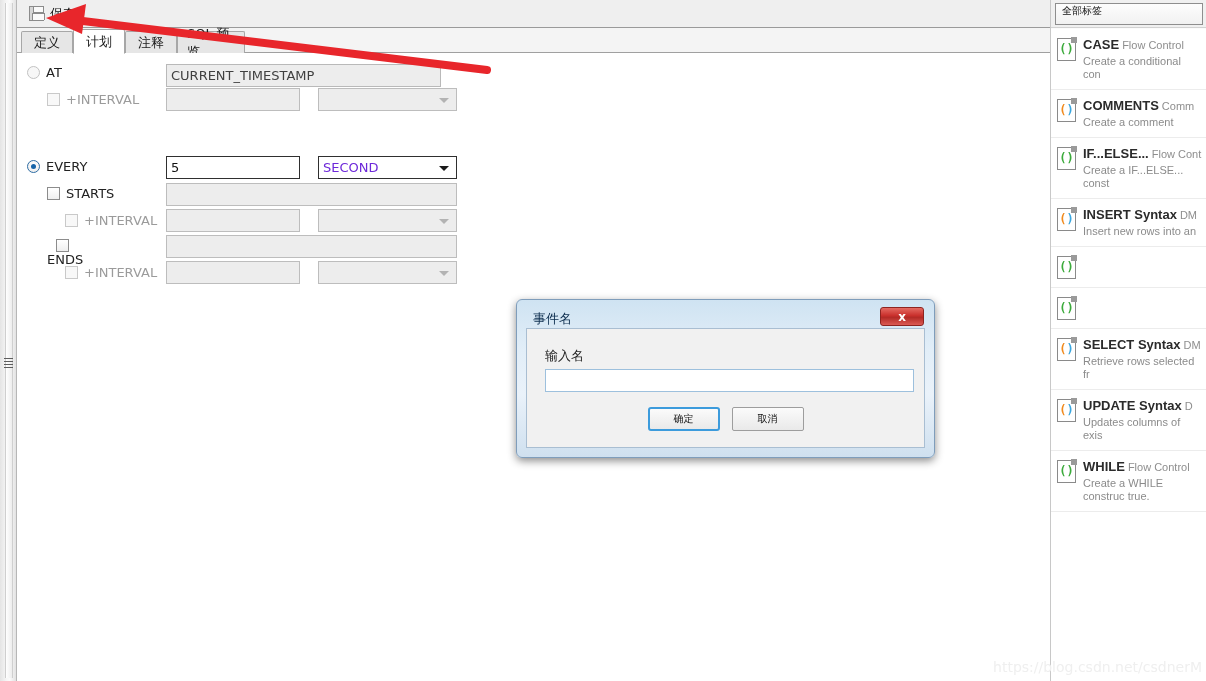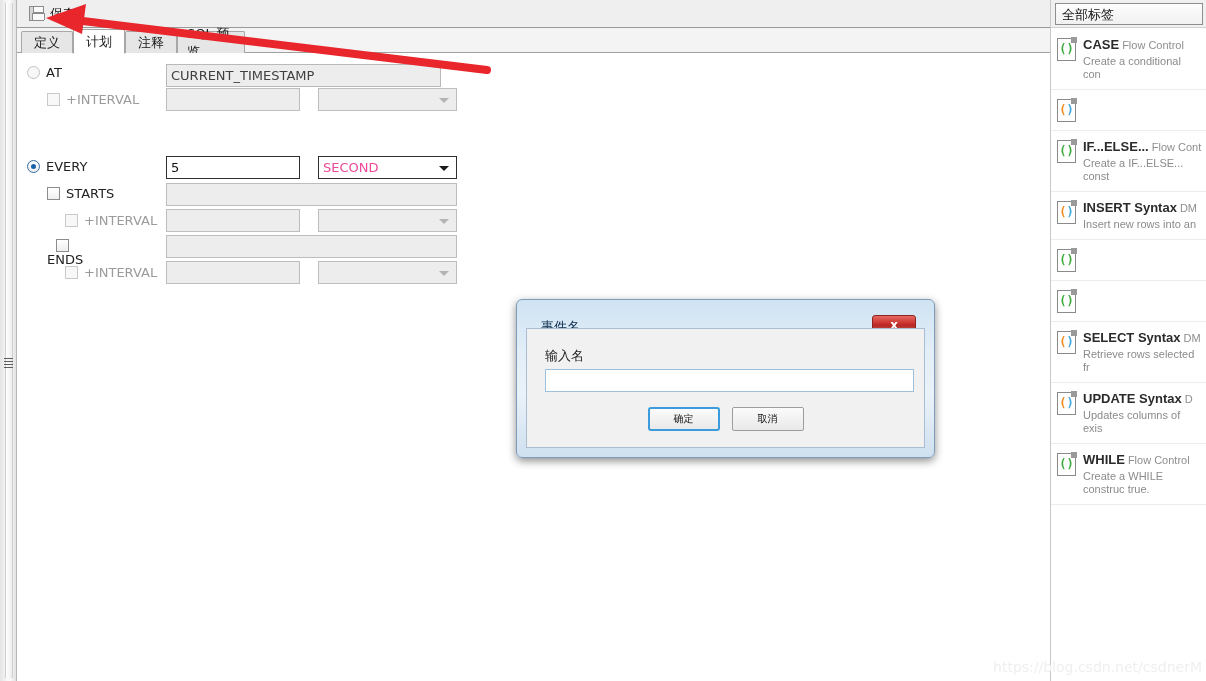--- a/index.html
+++ b/index.html
@@ -219,21 +219,21 @@
     background: #ededed;
     color: #404040;
   }
 
   
   .sel {
     height: 23px;
     border: 1px solid #2f2f2f;
     background: #ffffff;
     font-size: 13px;
-    color: #ec4899;
+    color: #6d28d9;
     padding: 0 4px;
     position: relative;
     display: flex; align-items: center;
     font-family: "DejaVu Sans", sans-serif;
     cursor: pointer;
   }
   .sel .arw {
     position: absolute; right: 7px; top: 50%;
     margin-top: -2px;
     width: 0; height: 0;
@@ -263,23 +263,23 @@
     width: 156px; height: 28px;
     background: #f0f0f0;
     border-bottom: 1px solid #d2d2d2;
     display: flex; align-items: center;
     padding: 0 4px;
   }
   .snip-combo {
     width: 152px; height: 22px;
     background: linear-gradient(to bottom, #fdfdfd, #f1f1f1);
     border: 1px solid #8e8e8e;
-    display: flex; align-items: flex-end;
+    display: flex; align-items: flex-start;
     padding: 0 6px;
-    font-size: 13px;
+    font-size: 10px;
     color: #111;
     font-family: "DejaVu Sans", sans-serif;
     cursor: pointer;
   }
   .snip-list {
     position: absolute; left: 0; top: 29px;
     width: 156px; bottom: 0;
     background: #ffffff;
   }
   .snip-item {
@@ -344,21 +344,21 @@
   
   .dlg {
     position: absolute;
     left: 516px; top: 299px;
     width: 419px; height: 159px;
     z-index: 20;
     border-radius: 6px;
     background: linear-gradient(to bottom, #cfe3f2 0%, #e2eef8 32%, #eaf2fa 60%, #cfe0ef 100%);
     border: 1px solid #7f9dbb;
     box-shadow: 0 3px 9px rgba(0,0,0,0.45);
-    padding: 16px;
+    padding: 8px;
   }
   .dlg-title {
     height: 22px;
     display: flex; align-items: center;
     padding-left: 8px;
     font-size: 13px;
     color: #0b2c4d;
     font-family: "DejaVu Sans", sans-serif;
     position: relative;
   }
@@ -551,20 +551,24 @@
           <div class="snip-body">
             <div class="snip-title"><b>CASE</b><span>Flow Control</span></div>
             <div class="snip-desc">Create a conditional con</div>
           </div>
         </div>
         <div class="snip-item">
           <div class="snip-icon dml">
             <span class="page"></span>
             <span class="fold"></span>
             <span class="par"><span class="pl">(</span><span class="pr">)</span></span>
+          </div>
+          <div class="snip-body">
+            <div class="snip-title"><b>COMMENTS</b><span>Comm</span></div>
+            <div class="snip-desc">Create a comment</div>
           </div>
         </div>
         <div class="snip-item">
           <div class="snip-icon">
             <span class="page"></span>
             <span class="fold"></span>
             <span class="par"><span class="pl">(</span><span class="pr">)</span></span>
           </div>
           <div class="snip-body">
             <div class="snip-title"><b>IF...ELSE...</b><span>Flow Cont</span></div>

